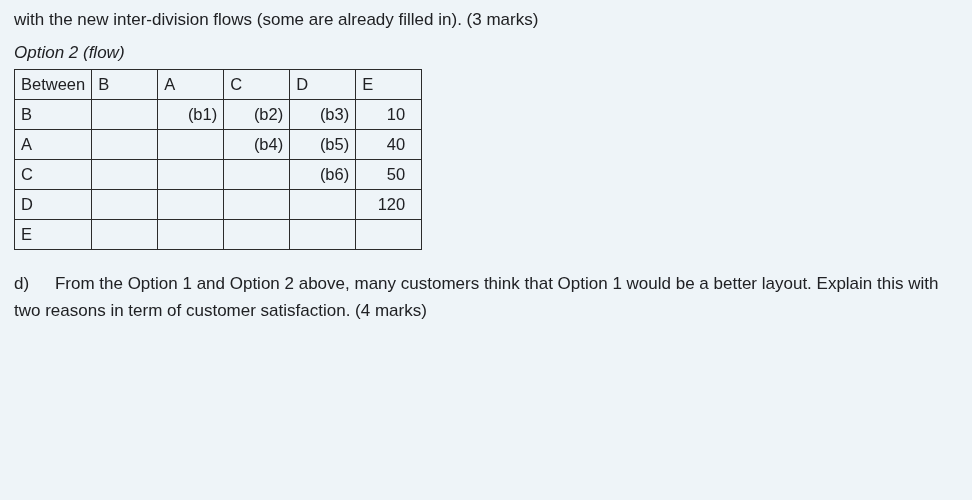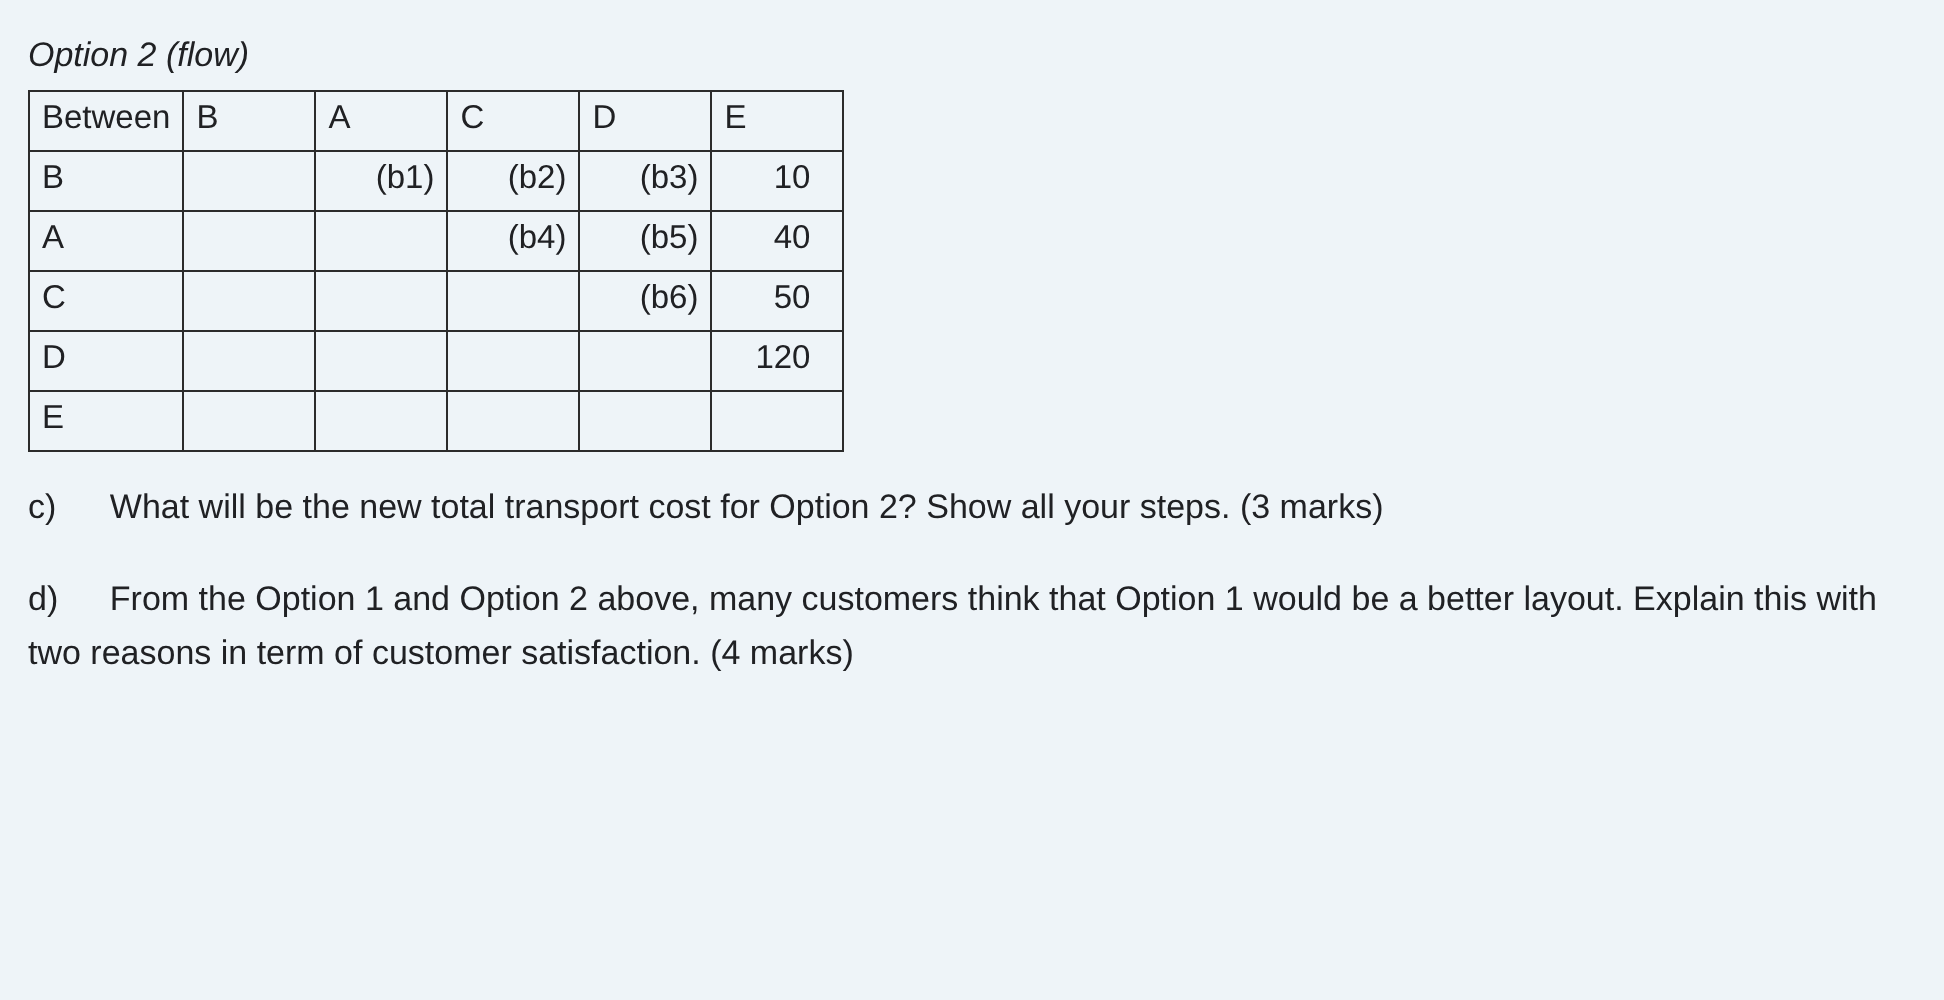--- a/index.html
+++ b/index.html
@@ -45,20 +45,21 @@
   .c2 { width: 66px; }
   .c3 { width: 66px; }
   .c4 { width: 66px; }
   .c5 { width: 66px; }
 </style>
 </head>
 <body>
 
 <div class="page">
 
+  <p class="para">with the new inter-division flows (some are already filled in). (3 marks)</p>
 
   <p class="para italic tight" style="margin-top:8px; margin-bottom:4px;">Option 2 (flow)</p>
 
   <table class="flow">
     <tbody>
         <tr>
       <td class="c0">Between</td>
       <td class="c1">B</td>
       <td class="c2">A</td>
       <td class="c3">C</td>
@@ -101,24 +102,20 @@
       <td class="c0">E</td>
       <td class="c1 center"></td>
       <td class="c2 center"></td>
       <td class="c3 center"></td>
       <td class="c4 center"></td>
       <td class="c5 right"></td>
     </tr>
   </tbody>
     </table>
 
-  <p class="para" style="margin-top:16px;">
-    <span class="lbl">c)</span>&nbsp;&nbsp;&nbsp;
-    <span>What will be the new total transport cost for Option 2? Show all your steps. (3 marks)</span>
-  </p>
 
   <p class="para tight" style="margin-top:22px;">
     <span class="lbl">d)</span>&nbsp;&nbsp;&nbsp;
     <span>From the Option 1 and Option 2 above, many customers think that Option 1 would be a better layout. Explain this with</span>
   </p>
   <p class="para">two reasons in term of customer satisfaction. (4 marks)</p>
 
 
 </div>
 

